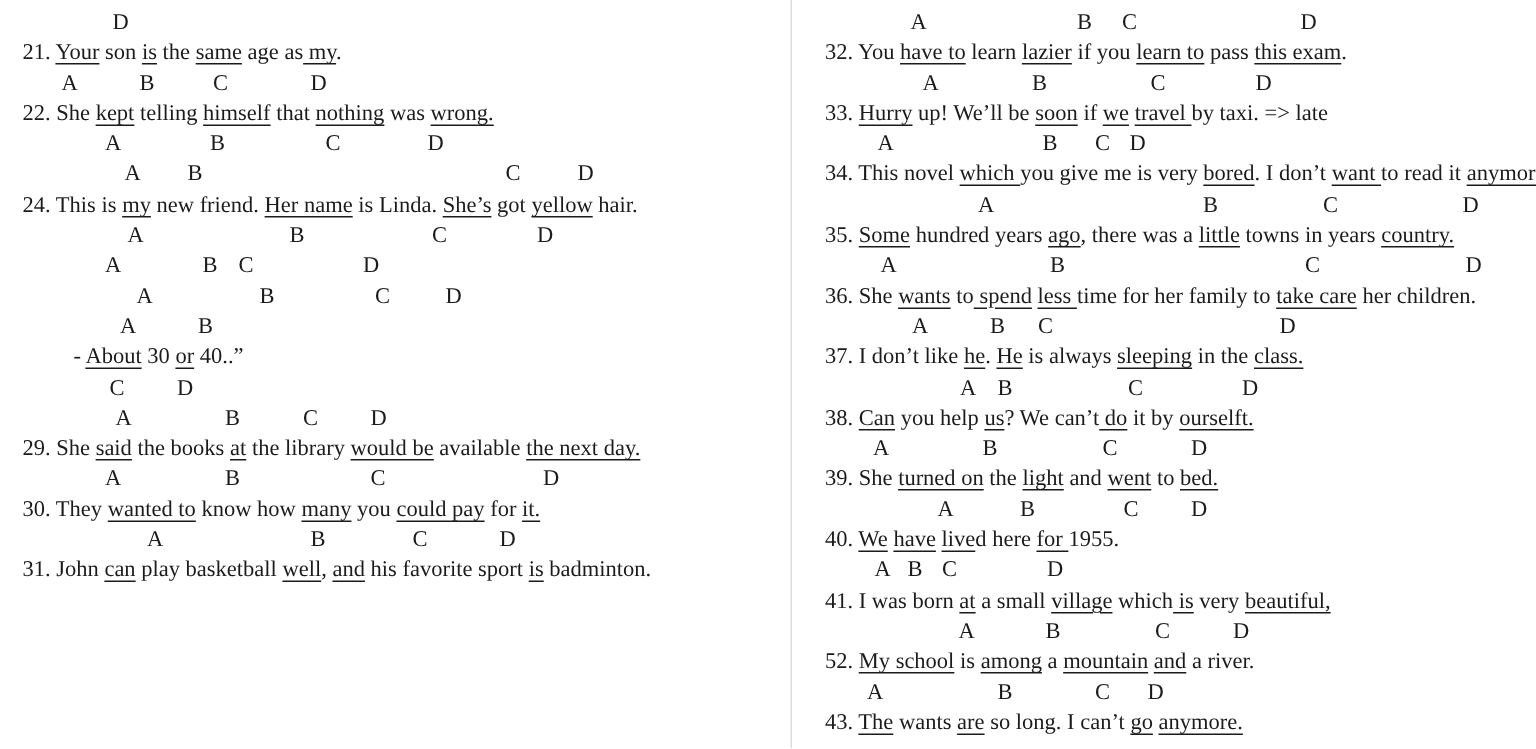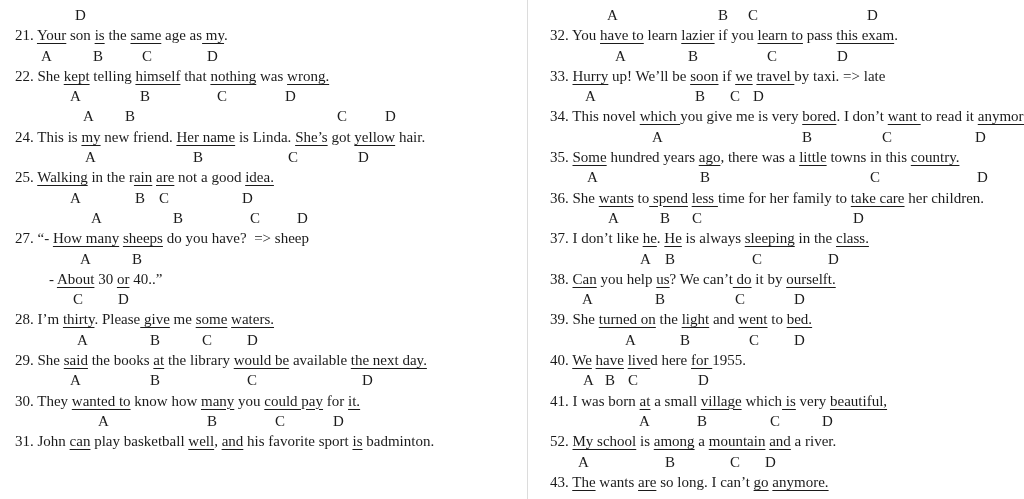--- a/index.html
+++ b/index.html
@@ -39,44 +39,41 @@
   <div class="divider" style="background: rgb(220, 220, 220);"></div>
   <div class="col" style="left: 15px;">
       <div class="row"><span class="letter" style="left: 60px;">D</span></div>
       <div class="row"><span>21. </span><span class="u">Your</span><span> son </span><span class="u">is</span><span> the </span><span class="u">same</span><span> age as</span><span class="u"> my</span><span>.</span></div>
       <div class="row"><span class="letter" style="left: 26px;">A</span><span class="letter" style="left: 78px;">B</span><span class="letter" style="left: 127px;">C</span><span class="letter" style="left: 192px;">D</span></div>
       <div class="row"><span>22. </span><span>She </span><span class="u">kept</span><span> telling </span><span class="u">himself</span><span> that </span><span class="u">nothing</span><span> was </span><span class="u">wrong.</span></div>
       <div class="row"><span class="letter" style="left: 55px;">A</span><span class="letter" style="left: 125px;">B</span><span class="letter" style="left: 202px;">C</span><span class="letter" style="left: 270px;">D</span></div>
       <div class="row"><span class="letter" style="left: 68px;">A</span><span class="letter" style="left: 110px;">B</span><span class="letter" style="left: 322px;">C</span><span class="letter" style="left: 370px;">D</span></div>
       <div class="row"><span>24. </span><span>This is </span><span class="u">my</span><span> new friend. </span><span class="u">Her name</span><span> is Linda. </span><span class="u">She’s</span><span> got </span><span class="u">yellow</span><span> hair.</span></div>
       <div class="row"><span class="letter" style="left: 70px;">A</span><span class="letter" style="left: 178px;">B</span><span class="letter" style="left: 273px;">C</span><span class="letter" style="left: 343px;">D</span></div>
-      <div class="row"><span>25. </span><span class="u">Walking</span><span> in the r</span><span class="u">ain</span><span> </span><span class="u">are</span><span> not a good </span><span class="u">idea.</span></div>
       <div class="row"><span class="letter" style="left: 55px;">A</span><span class="letter" style="left: 120px;">B</span><span class="letter" style="left: 144px;">C</span><span class="letter" style="left: 227px;">D</span></div>
       <div class="row"><span class="letter" style="left: 76px;">A</span><span class="letter" style="left: 158px;">B</span><span class="letter" style="left: 235px;">C</span><span class="letter" style="left: 282px;">D</span></div>
-      <div class="row"><span>27. </span><span>“- </span><span class="u">How many</span><span> </span><span class="u">sheeps</span><span> do you have?  =&gt; sheep</span></div>
       <div class="row"><span class="letter" style="left: 65px;">A</span><span class="letter" style="left: 117px;">B</span></div>
       <div class="row" style="padding-left: 34px;"><span>- </span><span class="u">About</span><span> 30 </span><span class="u">or</span><span> 40..”</span></div>
       <div class="row"><span class="letter" style="left: 58px;">C</span><span class="letter" style="left: 103px;">D</span></div>
-      <div class="row"><span>28. </span><span>I’m </span><span class="u">thirty</span><span>. Please</span><span class="u"> give</span><span> me </span><span class="u">some</span><span> </span><span class="u">waters.</span></div>
       <div class="row"><span class="letter" style="left: 62px;">A</span><span class="letter" style="left: 135px;">B</span><span class="letter" style="left: 187px;">C</span><span class="letter" style="left: 232px;">D</span></div>
       <div class="row"><span>29. </span><span>She </span><span class="u">said</span><span> the books </span><span class="u">at</span><span> the library </span><span class="u">would be</span><span> available </span><span class="u">the next day.</span></div>
       <div class="row"><span class="letter" style="left: 55px;">A</span><span class="letter" style="left: 135px;">B</span><span class="letter" style="left: 232px;">C</span><span class="letter" style="left: 347px;">D</span></div>
       <div class="row"><span>30. </span><span>They </span><span class="u">wanted to</span><span> know how </span><span class="u">many</span><span> you </span><span class="u">could pay</span><span> for </span><span class="u">it.</span></div>
       <div class="row"><span class="letter" style="left: 83px;">A</span><span class="letter" style="left: 192px;">B</span><span class="letter" style="left: 260px;">C</span><span class="letter" style="left: 318px;">D</span></div>
       <div class="row"><span>31. </span><span>John </span><span class="u">can</span><span> play basketball </span><span class="u">well</span><span>, </span><span class="u">and</span><span> his favorite sport </span><span class="u">is</span><span> badminton.</span></div>
     </div>
   <div class="col" style="left: 550px;">
       <div class="row"><span class="letter" style="left: 57px;">A</span><span class="letter" style="left: 168px;">B</span><span class="letter" style="left: 198px;">C</span><span class="letter" style="left: 317px;">D</span></div>
       <div class="row"><span>32. </span><span>You </span><span class="u">have to</span><span> learn </span><span class="u">lazier</span><span> if you </span><span class="u">learn to</span><span> pass </span><span class="u">this exam</span><span>.</span></div>
       <div class="row"><span class="letter" style="left: 65px;">A</span><span class="letter" style="left: 138px;">B</span><span class="letter" style="left: 217px;">C</span><span class="letter" style="left: 287px;">D</span></div>
       <div class="row"><span>33. </span><span class="u">Hurry</span><span> up! We’ll be </span><span class="u">soon</span><span> if </span><span class="u">we</span><span> </span><span class="u">travel </span><span>by taxi. =&gt; late</span></div>
       <div class="row"><span class="letter" style="left: 35px;">A</span><span class="letter" style="left: 145px;">B</span><span class="letter" style="left: 180px;">C</span><span class="letter" style="left: 203px;">D</span></div>
       <div class="row"><span>34. </span><span>This novel </span><span class="u">which </span><span>you give me is very </span><span class="u">bored</span><span>. I don’t </span><span class="u">want </span><span>to read it </span><span class="u">anymore.</span></div>
       <div class="row"><span class="letter" style="left: 102px;">A</span><span class="letter" style="left: 252px;">B</span><span class="letter" style="left: 332px;">C</span><span class="letter" style="left: 425px;">D</span></div>
-      <div class="row"><span>35. </span><span class="u">Some</span><span> hundred years </span><span class="u">ago</span><span>, there was a </span><span class="u">little</span><span> towns in this </span><span class="u">country.</span></div>
+      <div class="row"><span>35. </span><span class="u">Some</span><span> hundred years </span><span class="u">ago</span><span>, there was a </span><span class="u">little</span><span> towns in years </span><span class="u">country.</span></div>
       <div class="row"><span class="letter" style="left: 37px;">A</span><span class="letter" style="left: 150px;">B</span><span class="letter" style="left: 320px;">C</span><span class="letter" style="left: 427px;">D</span></div>
       <div class="row"><span>36. </span><span>She </span><span class="u">wants</span><span> to</span><span class="u"> spend</span><span> </span><span class="u">less </span><span>time for her family to </span><span class="u">take care</span><span> her children.</span></div>
       <div class="row"><span class="letter" style="left: 58px;">A</span><span class="letter" style="left: 110px;">B</span><span class="letter" style="left: 142px;">C</span><span class="letter" style="left: 303px;">D</span></div>
       <div class="row"><span>37. </span><span>I don’t like </span><span class="u">he</span><span>. </span><span class="u">He</span><span> is always </span><span class="u">sleeping</span><span> in the </span><span class="u">class.</span></div>
       <div class="row"><span class="letter" style="left: 90px;">A</span><span class="letter" style="left: 115px;">B</span><span class="letter" style="left: 202px;">C</span><span class="letter" style="left: 278px;">D</span></div>
       <div class="row"><span>38. </span><span class="u">Can</span><span> you help </span><span class="u">us</span><span>? We can’t</span><span class="u"> do</span><span> it by </span><span class="u">ourselft.</span></div>
       <div class="row"><span class="letter" style="left: 32px;">A</span><span class="letter" style="left: 105px;">B</span><span class="letter" style="left: 185px;">C</span><span class="letter" style="left: 244px;">D</span></div>
       <div class="row"><span>39. </span><span>She </span><span class="u">turned on</span><span> the </span><span class="u">light</span><span> and </span><span class="u">went</span><span> to </span><span class="u">bed.</span></div>
       <div class="row"><span class="letter" style="left: 75px;">A</span><span class="letter" style="left: 130px;">B</span><span class="letter" style="left: 199px;">C</span><span class="letter" style="left: 244px;">D</span></div>
       <div class="row"><span>40. </span><span class="u">We</span><span> </span><span class="u">have</span><span> </span><span class="u">live</span><span>d here </span><span class="u">for </span><span>1955.</span></div>

